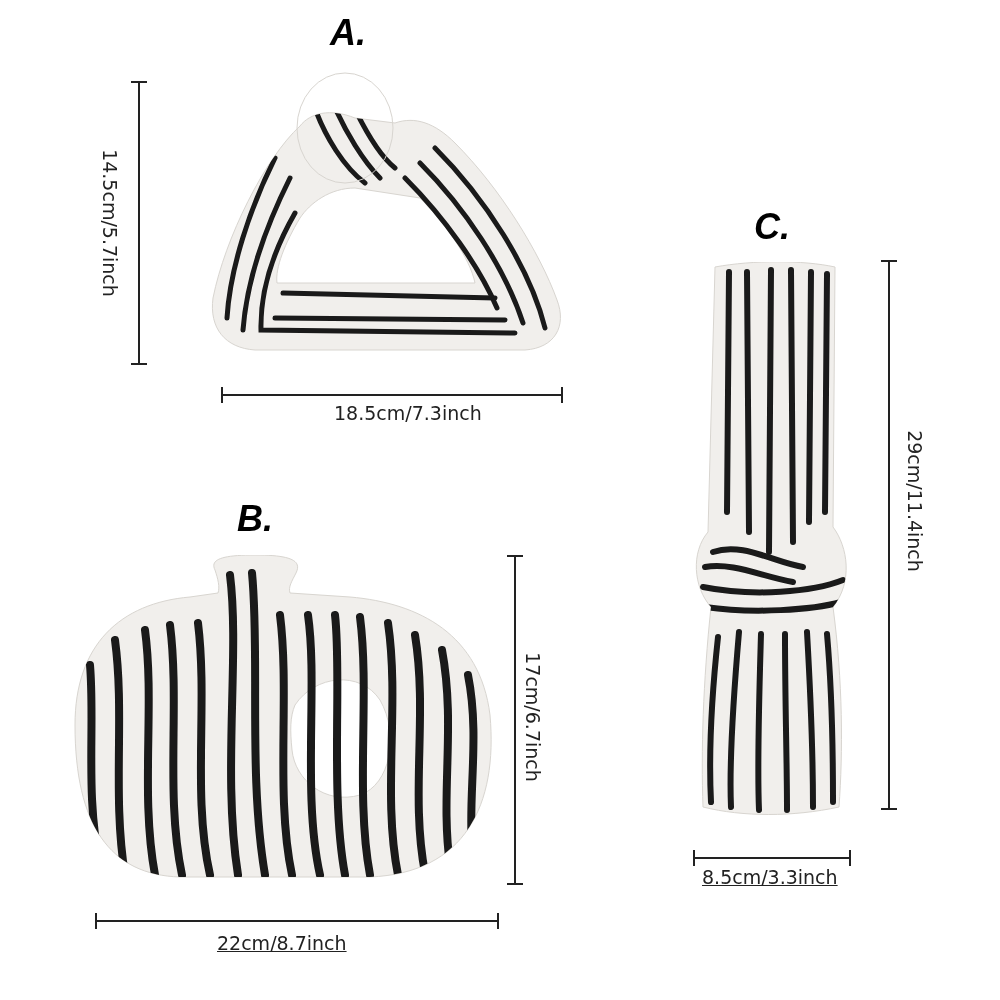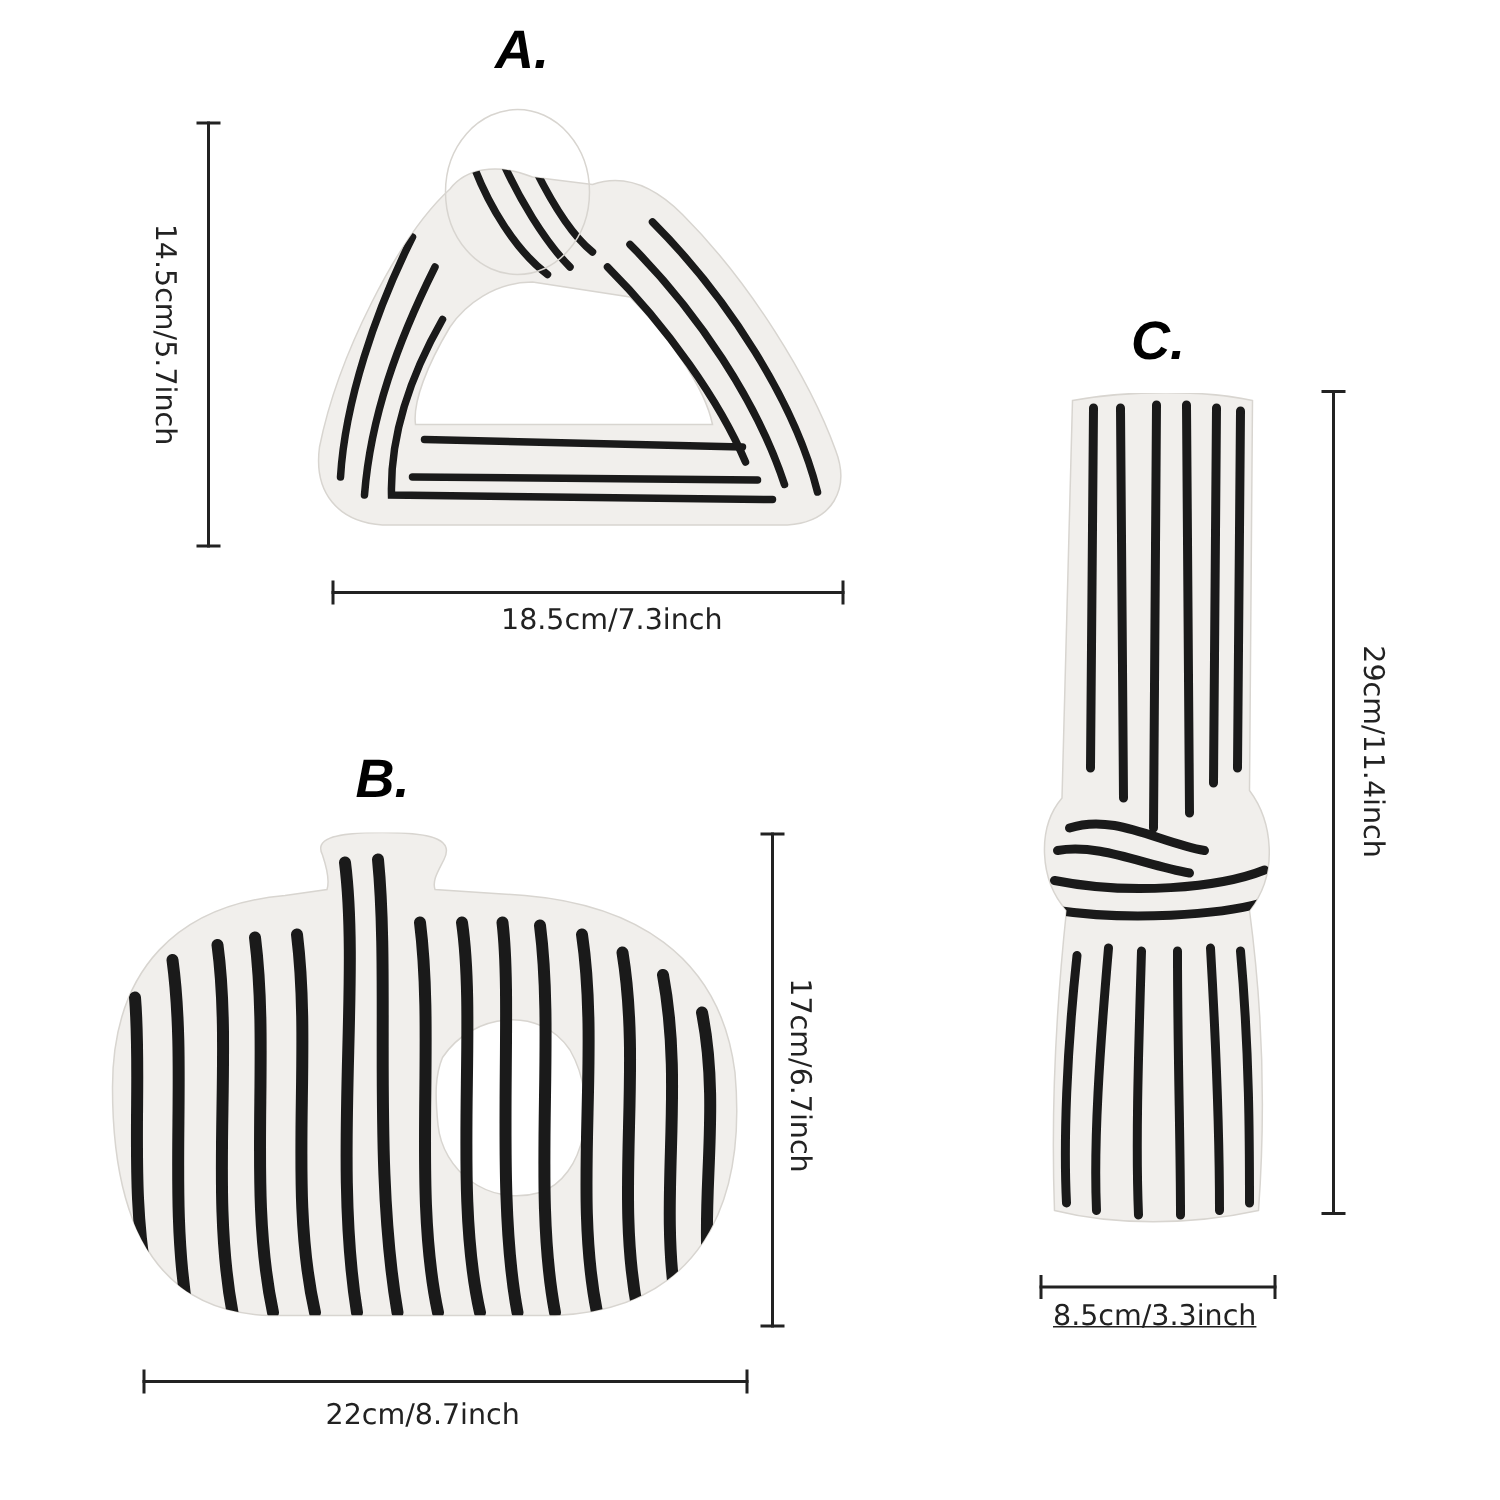--- a/index.html
+++ b/index.html
@@ -76,21 +76,21 @@
     <path d="M345 80 C358 160 340 240 355 318"></path>
     <path d="M372 95 C386 170 370 240 380 310"></path>
     <path d="M398 120 C410 180 398 240 402 290"></path>
   </g>
 </svg>
 
 <div class="vline" style="left:514px;top:555px;height:330px;"></div>
 <div class="dim-text vtext" style="left:463px;top:706px;width:140px;text-align:center;">17cm/6.7inch</div>
 
 <div class="hline" style="left:95px;top:920px;width:404px;"></div>
-<div class="dim-text" style="left:217px;top:932px;">22cm/8.7inch</div>
+<div class="dim-text" style="left:217px;top:932px;text-decoration:underline;">22cm/8.7inch</div>
 
 <div class="label" style="left:754px;top:206px;">C.</div>
 
 <svg class="vase" style="left:693px;top:262px;" width="160" height="555" viewBox="0 0 160 555">
   <defs>
     <clipPath id="clipC">
         <path d="M22 5 C60 -2 110 -2 142 5 L140 265 C155 285 160 320 140 345 C150 420 150 490 146 545 C100 555 50 555 10 545 C8 490 10 420 18 345 C0 325 -2 290 15 270 Z"></path>
       </clipPath>
   </defs>
   <path d="M22 5 C60 -2 110 -2 142 5 L140 265 C155 285 160 320 140 345 C150 420 150 490 146 545 C100 555 50 555 10 545 C8 490 10 420 18 345 C0 325 -2 290 15 270 Z" fill="#f1efec" stroke="#d8d5d0" stroke-width="1"></path>

